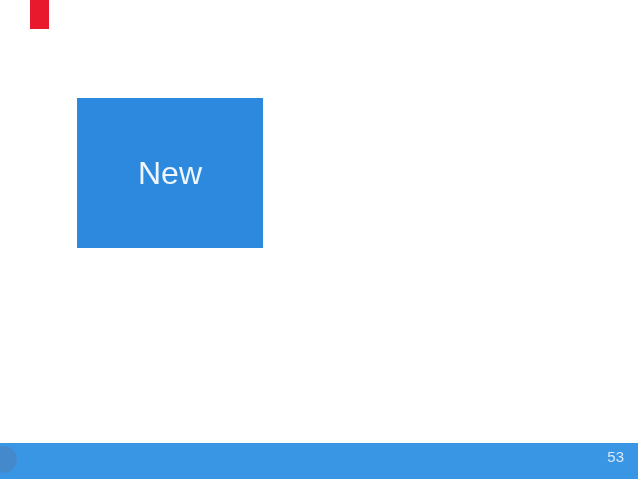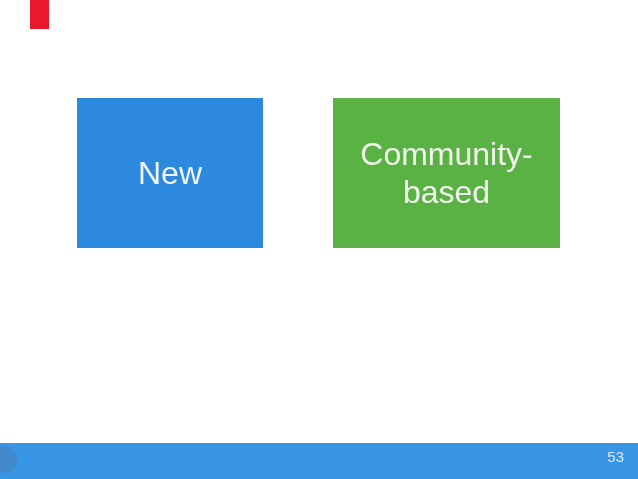--- a/index.html
+++ b/index.html
@@ -71,22 +71,19 @@
 
 <div class="slide" style="background: rgb(255, 255, 255);">
 
   <div class="red-marker" style="background: rgb(232, 25, 44);"></div>
 
 
   <div class="card card-new" style="background: rgb(45, 137, 221); color: rgb(238, 246, 252);">
     <span class="card-label">New</span>
   </div>
 
-  <div class="card card-community" style="background: rgb(90, 178, 68); color: rgb(242, 245, 238);">
-    <span class="card-label">Community-based</span>
-  </div>
 
   <div class="footer-bar" style="background: rgb(57, 150, 228);">
     <div class="footer-circle" style="background: rgb(69, 137, 205);"></div>
     <div class="page-number" style="color: rgb(217, 232, 246);">53</div>
   </div>
 
 </div>
 
 </body></html>

